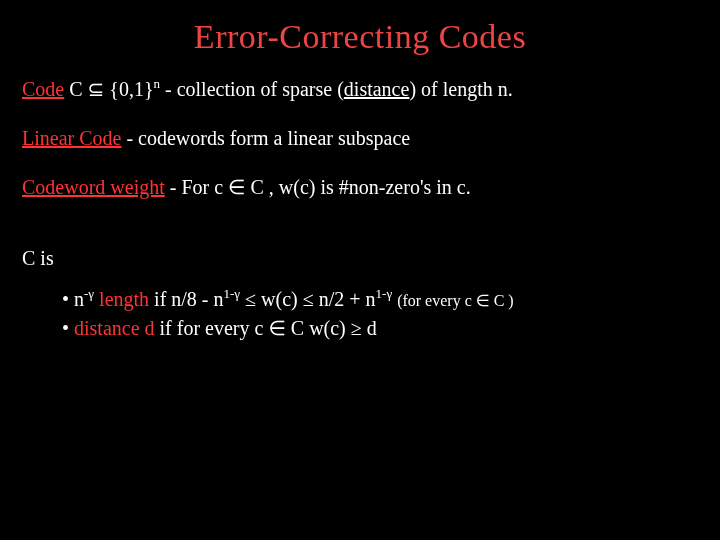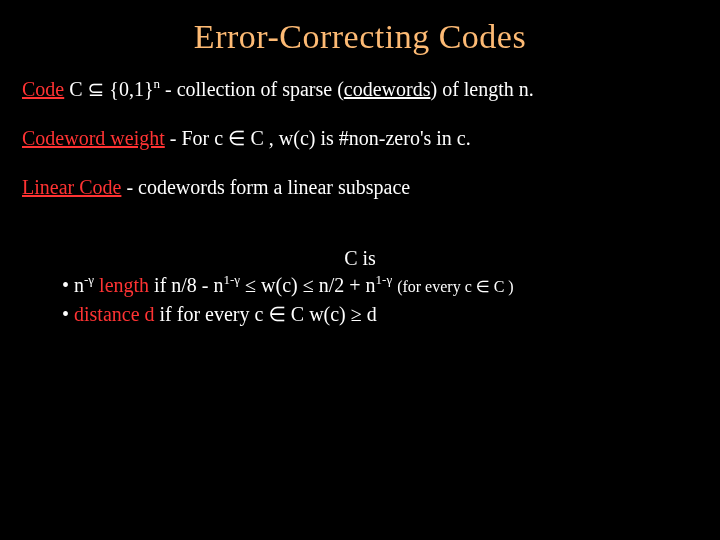--- a/index.html
+++ b/index.html
@@ -14,43 +14,42 @@
   .slide {
     width: 720px;
     height: 540px;
     position: relative;
     box-sizing: border-box;
     padding: 18px 22px 0 22px;
   }
   .title {
     text-align: center;
     font-size: 34px;
-    color: #fdba74;
+    color: #ef4444;
     margin: 0 0 20px 0;
     font-weight: normal;
     letter-spacing: 0.5px;
   }
   .line {
     font-size: 20px;
     color: #ffffff;
     margin: 0 0 22px 0;
     font-weight: normal;
     line-height: 1.35;
   }
   .term { color: #ff3333; }
   .ul { text-decoration: underline; }
   sup { font-size: 0.65em; vertical-align: super; line-height: 0; }
   .block {
     font-size: 20px;
     color: #ffffff;
     margin-top: 46px;
   }
   .block-head {
-    margin: 0 0 2px 0;
-    text-align: center;
+    margin: 0 0 16px 0;
   }
   .bullets {
     list-style: none;
     padding: 0 0 0 40px;
     margin: 0;
   }
   .bullets li {
     margin: 0 0 2px 0;
     line-height: 1.35;
   }
@@ -61,29 +60,29 @@
 </style>
 </head>
 <body>
 
 <div class="slide">
 
   <h1 class="title">Error-Correcting Codes</h1>
 
   <p class="line">
     <span class="term ul">Code</span>
-    <span> <span>C ⊆ {0,1}</span><sup>n</sup></span><span> - collection of sparse (</span><span class="ul">codewords</span><span>) of length n.</span>
+    <span> <span>C ⊆ {0,1}</span><sup>n</sup></span><span> - collection of sparse (</span><span class="ul">distance</span><span>) of length n.</span>
+  </p>
+
+  <p class="line">
+    <span class="term ul">Linear Code</span><span> -  codewords form a linear subspace</span>
   </p>
 
   <p class="line">
     <span class="term ul">Codeword weight</span><span> - For c ∈ C , w(c) is #non-zero's in c.</span>
-  </p>
-
-  <p class="line">
-    <span class="term ul">Linear Code</span><span> -  codewords form a linear subspace</span>
   </p>
 
   <div class="block">
     <p class="block-head">C is</p>
     <ul class="bullets">
       <li>
         <span>n</span><sup>-γ</sup>
         <span class="term"> length</span><span> if n/8 - n</span><sup>1-γ</sup><span> ≤   w(c)  ≤ n/2 + n</span><sup>1-γ</sup>
         <span class="small"> (for every c ∈ C )</span>
       </li>

